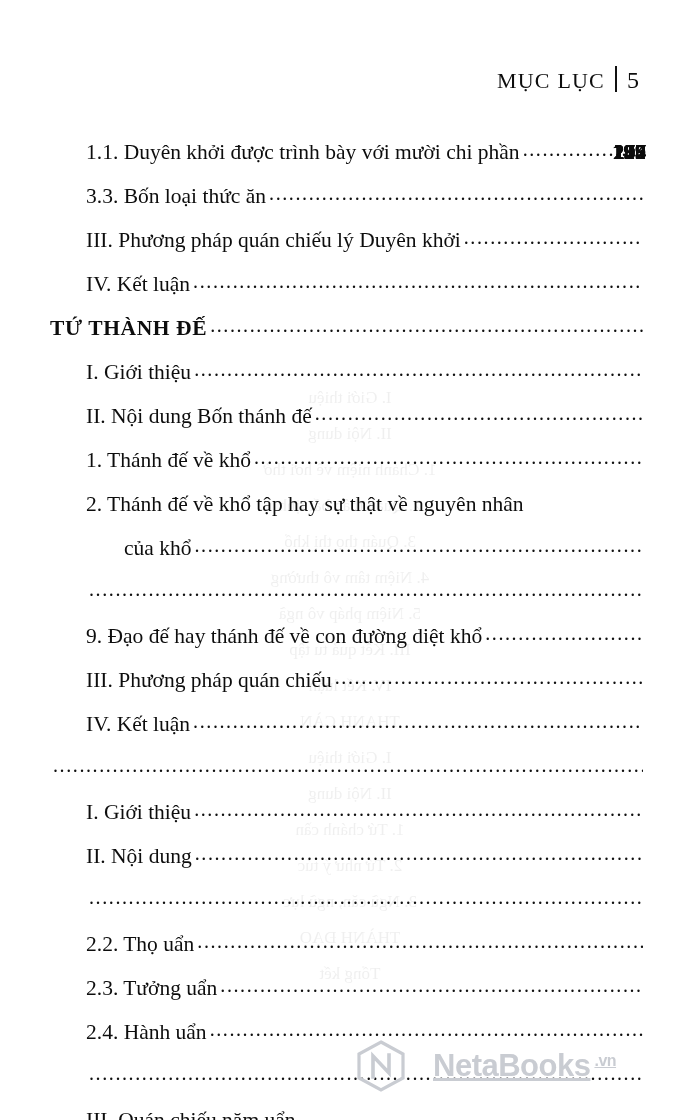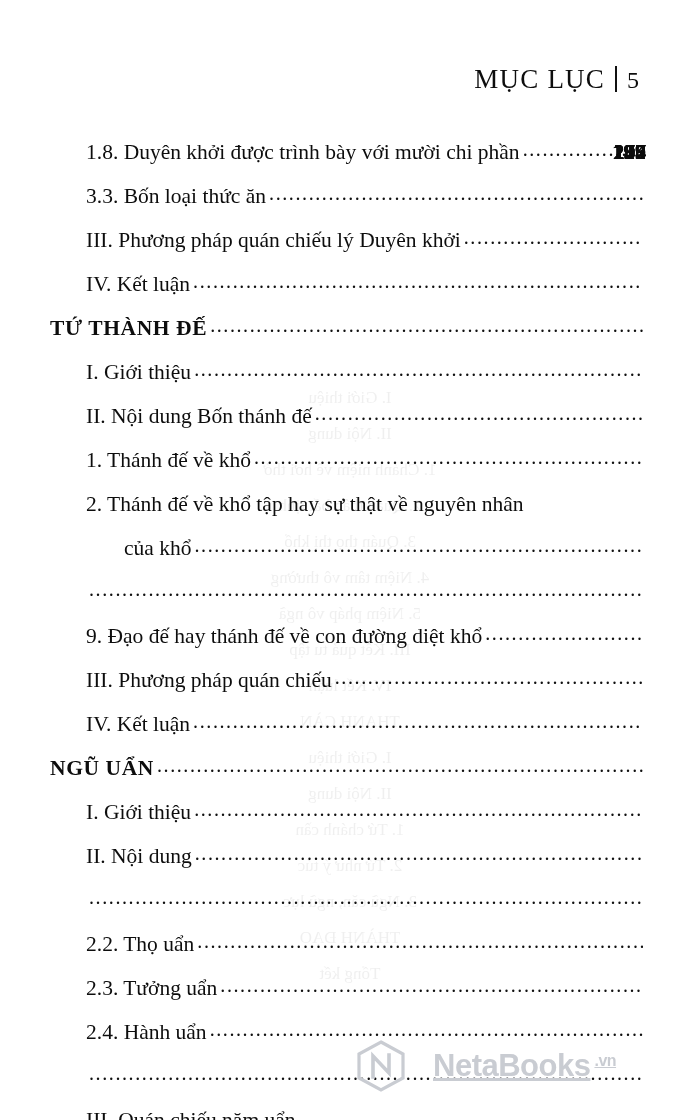--- a/index.html
+++ b/index.html
@@ -47,21 +47,21 @@
     right: 60px;
     display: flex;
     align-items: baseline;
     gap: 10px;
     font-size: 25px;
     letter-spacing: 1px;
   }
   .header-title {
     font-variant: small-caps;
     text-transform: uppercase;
-    font-size: 27px;
+    font-size: 22px;
     letter-spacing: 1.2px;
   }
   .header-rule {
     display: inline-block;
     width: 2px;
     height: 26px;
     background: #111;
     position: relative;
     top: 4px;
   }
@@ -172,21 +172,21 @@
     </div>
 
   <header class="header">
     <span class="header-title">MỤC LỤC</span>
     <span class="header-rule"></span>
     <span class="header-page">5</span>
   </header>
 
   <nav class="toc" id="toc">
       <div class="toc-row lvl-2">
-        <span class="label">1.8. Duyên khởi được trình bày với mười chi phần</span>
+        <span class="label">1.1. Duyên khởi được trình bày với mười chi phần</span>
         <span class="dots">........................................................................................................................</span>
         <span class="page">77</span>
       </div>
       <div class="toc-row lvl-2">
         <span class="label">3.3. Bốn loại thức ăn</span>
         <span class="dots">........................................................................................................................</span>
         <span class="page">79</span>
       </div>
       <div class="toc-row lvl-1">
         <span class="label">III. Phương pháp quán chiếu lý Duyên khởi</span>
@@ -239,21 +239,20 @@
         <span class="label">III. Phương pháp quán chiếu</span>
         <span class="dots">........................................................................................................................</span>
         <span class="page">174</span>
       </div>
       <div class="toc-row lvl-1">
         <span class="label">IV. Kết luận</span>
         <span class="dots">........................................................................................................................</span>
         <span class="page">192</span>
       </div>
       <div class="toc-row lvl-section">
-        <span class="label">NGŨ UẨN</span>
         <span class="dots">........................................................................................................................</span>
         <span class="page">195</span>
       </div>
       <div class="toc-row lvl-1">
         <span class="label">I. Giới thiệu</span>
         <span class="dots">........................................................................................................................</span>
         <span class="page">195</span>
       </div>
       <div class="toc-row lvl-1">
         <span class="label">II. Nội dung</span>

